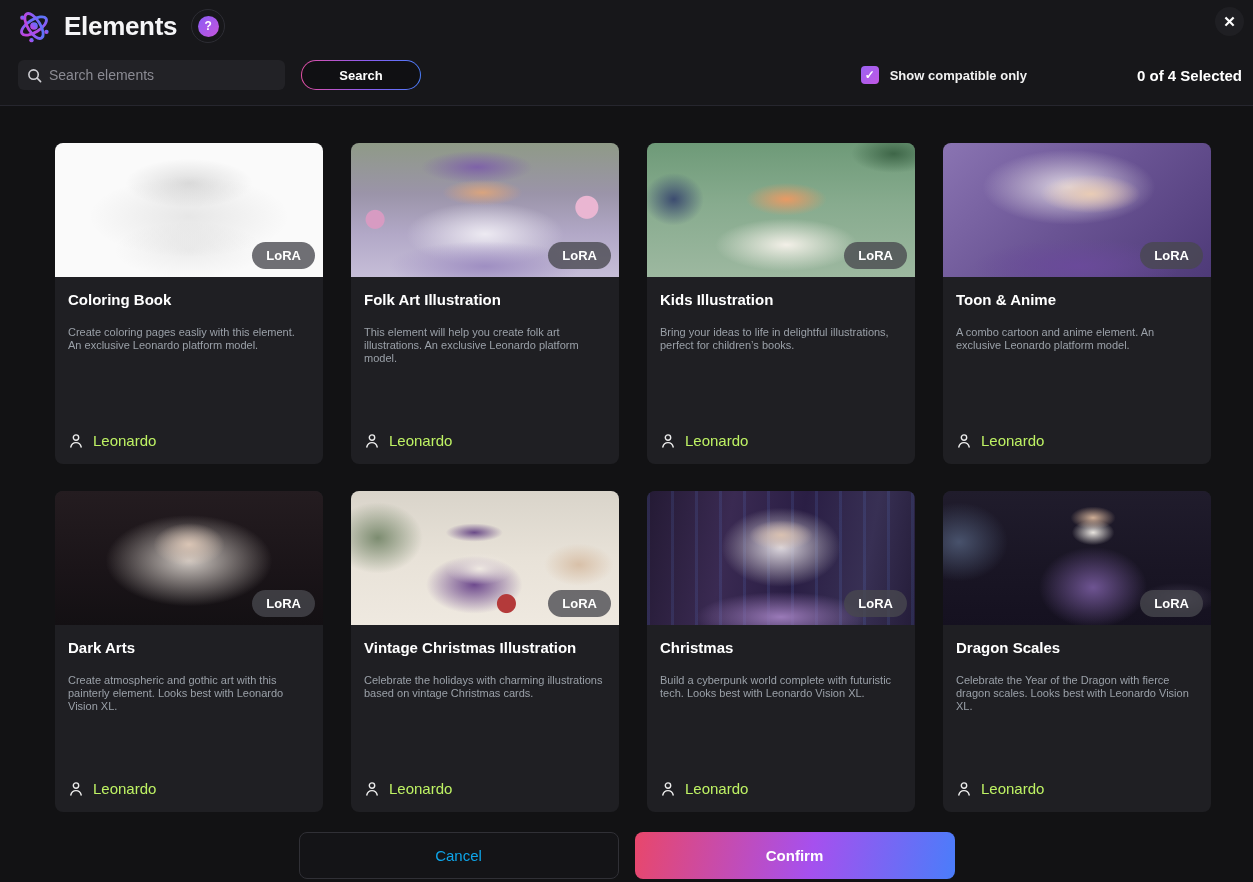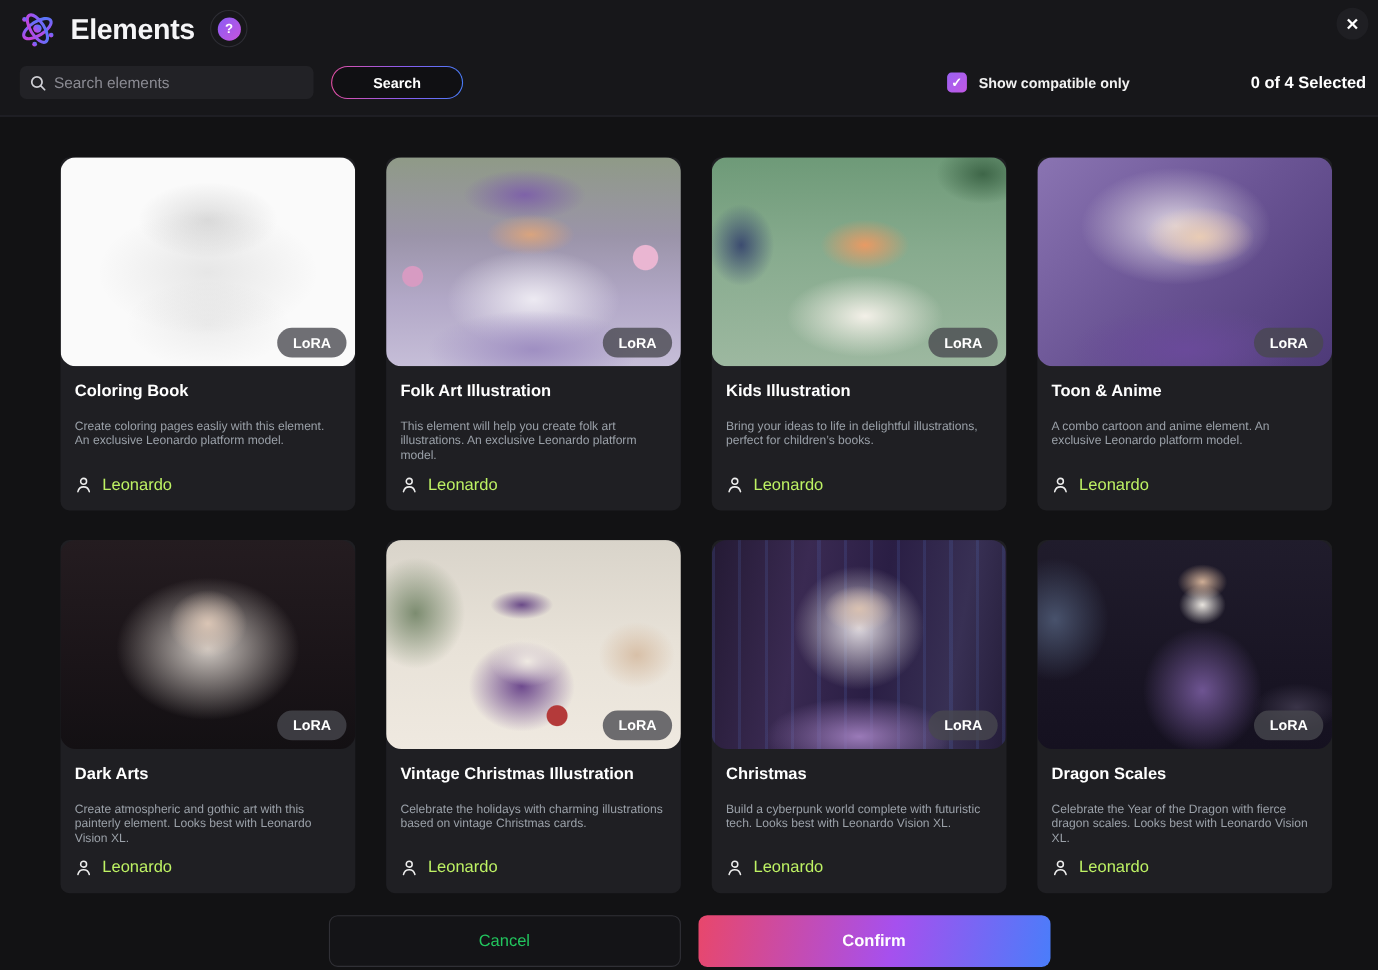--- a/index.html
+++ b/index.html
@@ -69,21 +69,21 @@
     margin: 37px 0 0 55px;
     display: grid;
     grid-template-columns: repeat(4, 268px);
     grid-auto-rows: 321px;
     column-gap: 28px; row-gap: 27px;
   }
   .card {
     background: #1f1f23; border-radius: 8px; overflow: hidden;
     display: flex; flex-direction: column; cursor: pointer;
   }
-  .card-img { height: 190px; position: relative; flex: 0 0 auto; border-radius: 14px; }
+  .card-img { height: 134px; position: relative; flex: 0 0 auto; }
   .lora-badge {
     position: absolute; right: 8px; bottom: 8px;
     background: rgba(72,72,78,0.78); color: #fff;
     font-size: 13px; font-weight: 700; padding: 6px 14px; border-radius: 16px;
   }
   .card-body { flex: 1; display: flex; flex-direction: column; padding: 13px 13px 15px 13px; }
   .card-title { font-size: 15px; font-weight: 700; color: #fff; margin-top: 1px; }
   .card-desc { font-size: 11px; line-height: 1.2; color: #9aa0a8; margin-top: 18px; }
   .card-author { margin-top: auto; display: flex; align-items: center; gap: 9px; }
   .card-author span { font-size: 15px; color: #bef264; }
@@ -153,21 +153,21 @@
       radial-gradient(ellipse 26% 42% at 6% 38%, #48526c, transparent 70%),
       radial-gradient(ellipse 20% 16% at 88% 80%, #3a3448, transparent 72%),
       linear-gradient(180deg, #201c2c 0%, #191524 60%, #151120 100%);
   }
 
   
   .footer { display: flex; justify-content: center; gap: 16px; margin-top: 20px; }
   .cancel-btn {
     width: 320px; height: 47px; border-radius: 8px;
     background: #141417; border: 1px solid #303036;
-    color: #22c55e; font-family: "Liberation Sans", sans-serif; font-size: 15px; font-weight: 500; cursor: pointer;
+    color: #0ea5e9; font-family: "Liberation Sans", sans-serif; font-size: 15px; font-weight: 500; cursor: pointer;
   }
   .confirm-btn {
     width: 320px; height: 47px; border-radius: 8px; border: none;
     background: linear-gradient(100deg, #e8476b 0%, #a650ee 55%, #4a7dfa 100%);
     color: #fff; font-family: "Liberation Sans", sans-serif; font-size: 15px; font-weight: 600; cursor: pointer;
   }
 </style>
 </head>
 <body>
 

